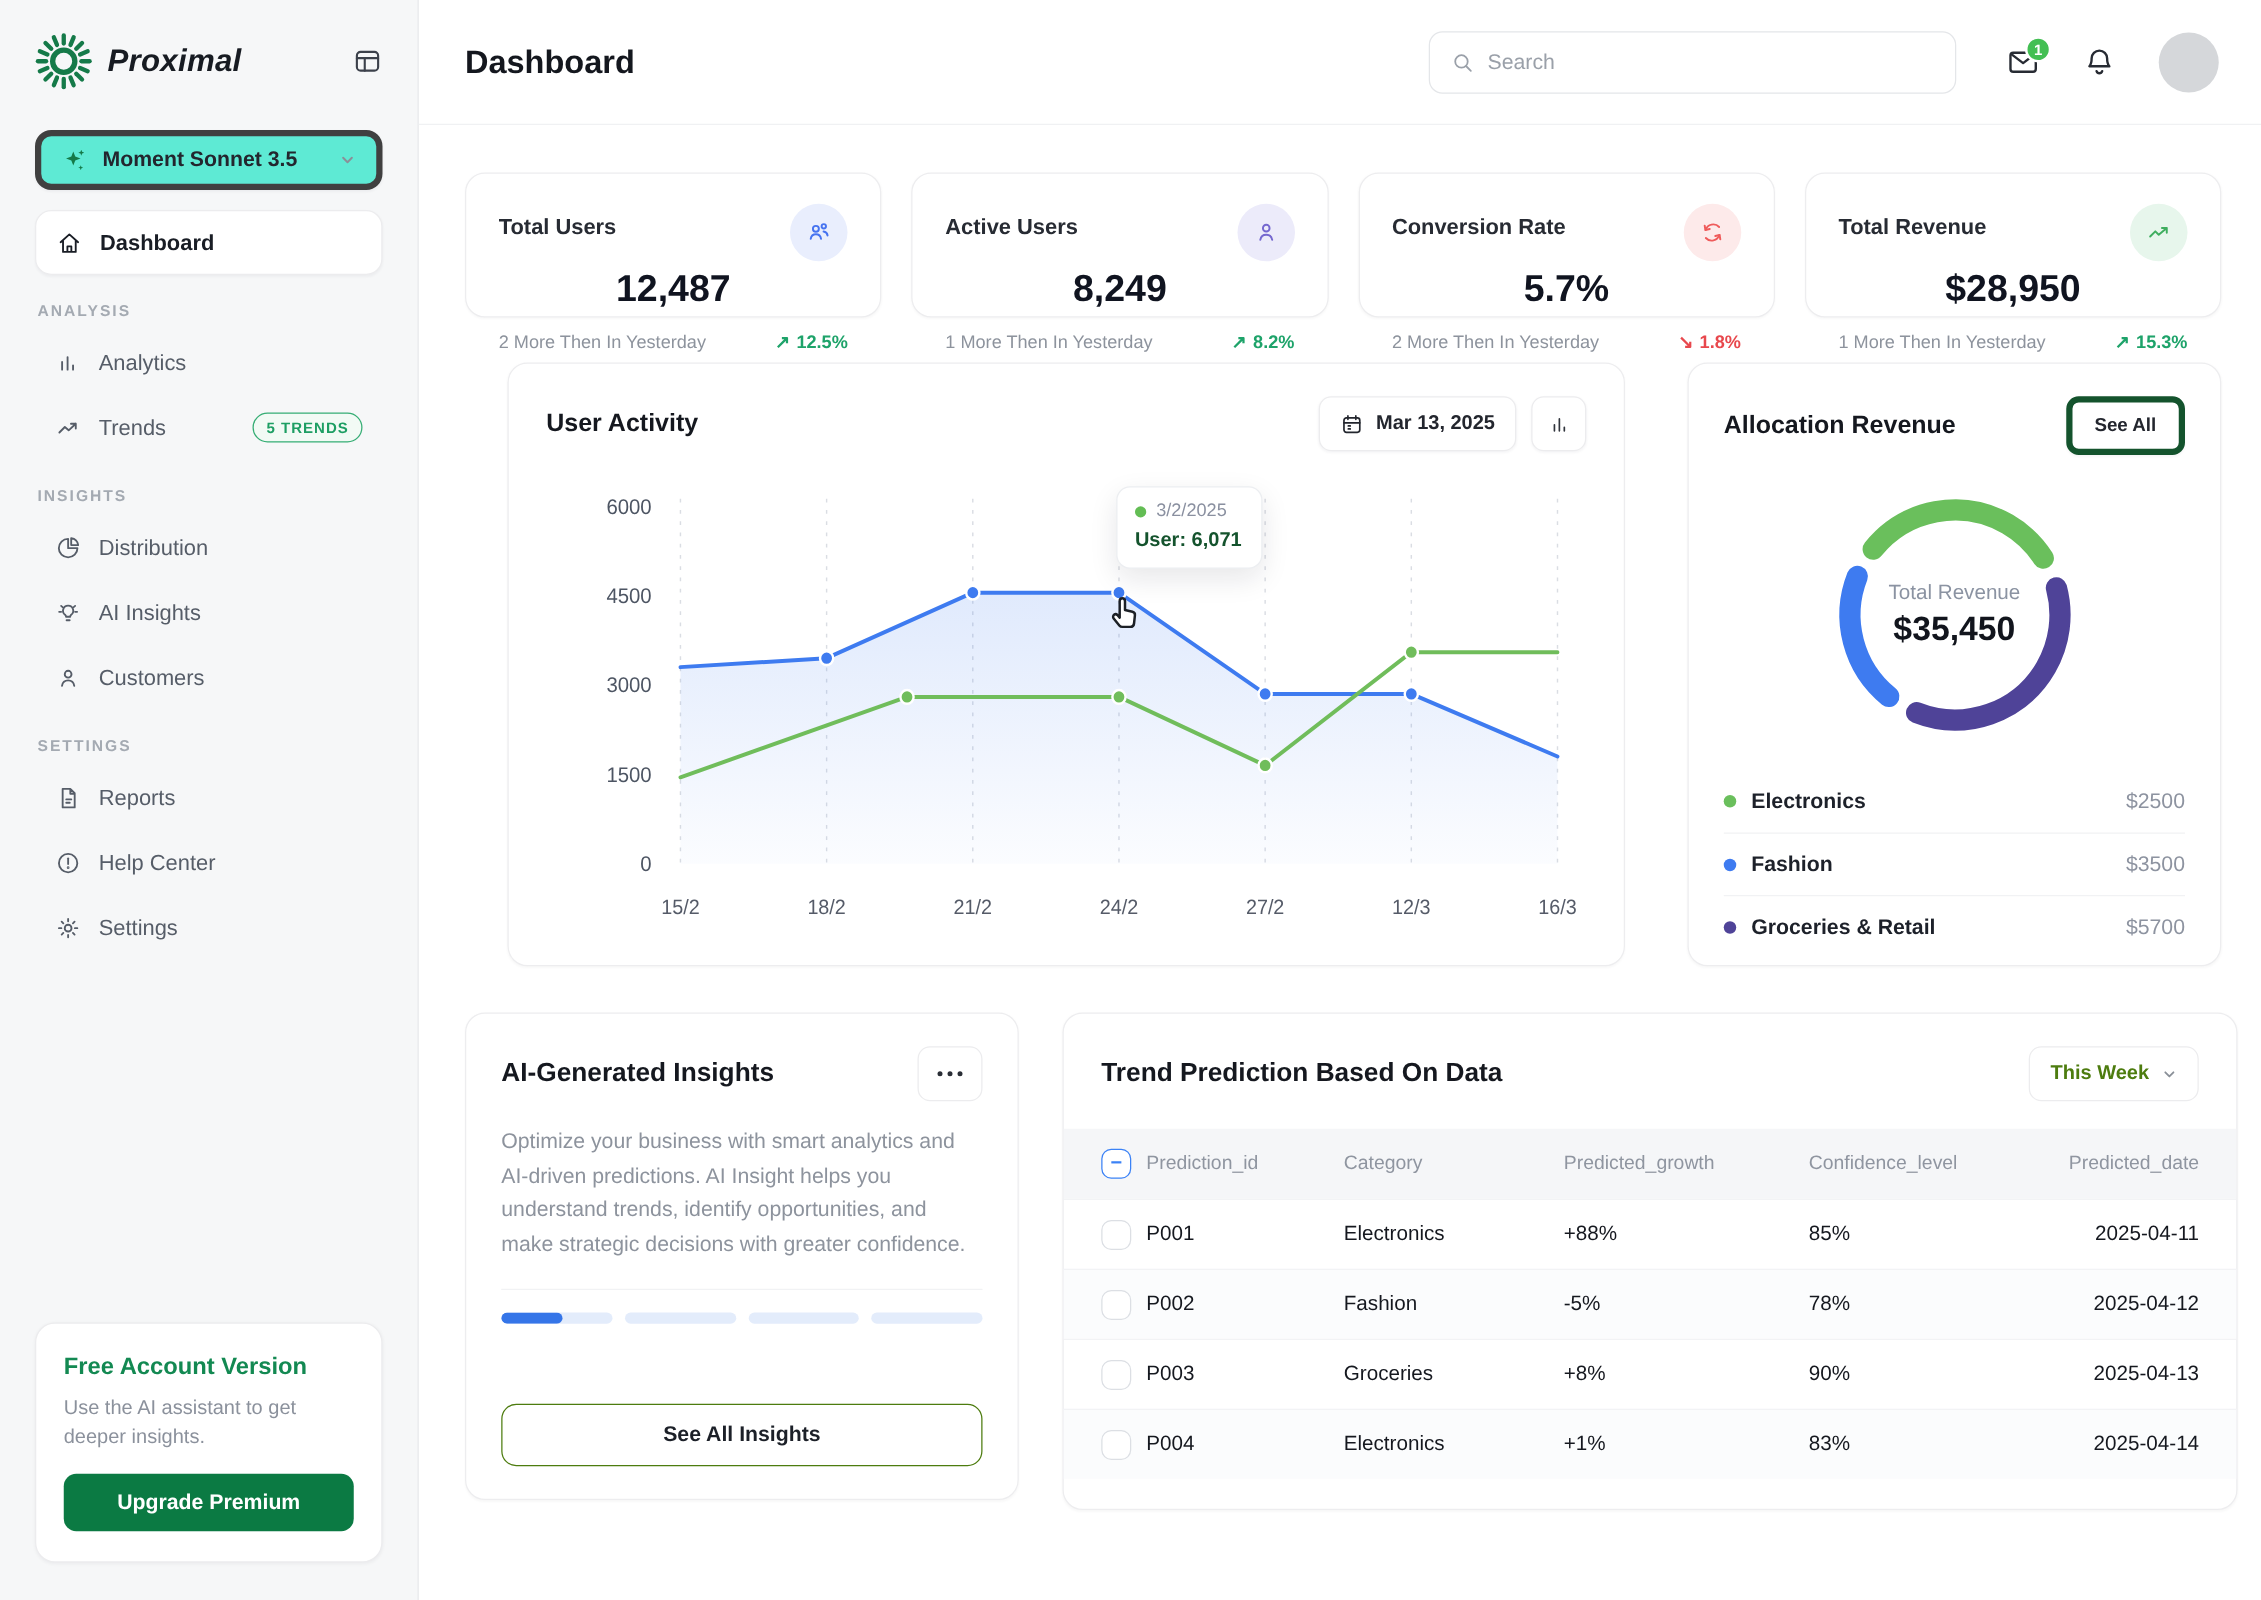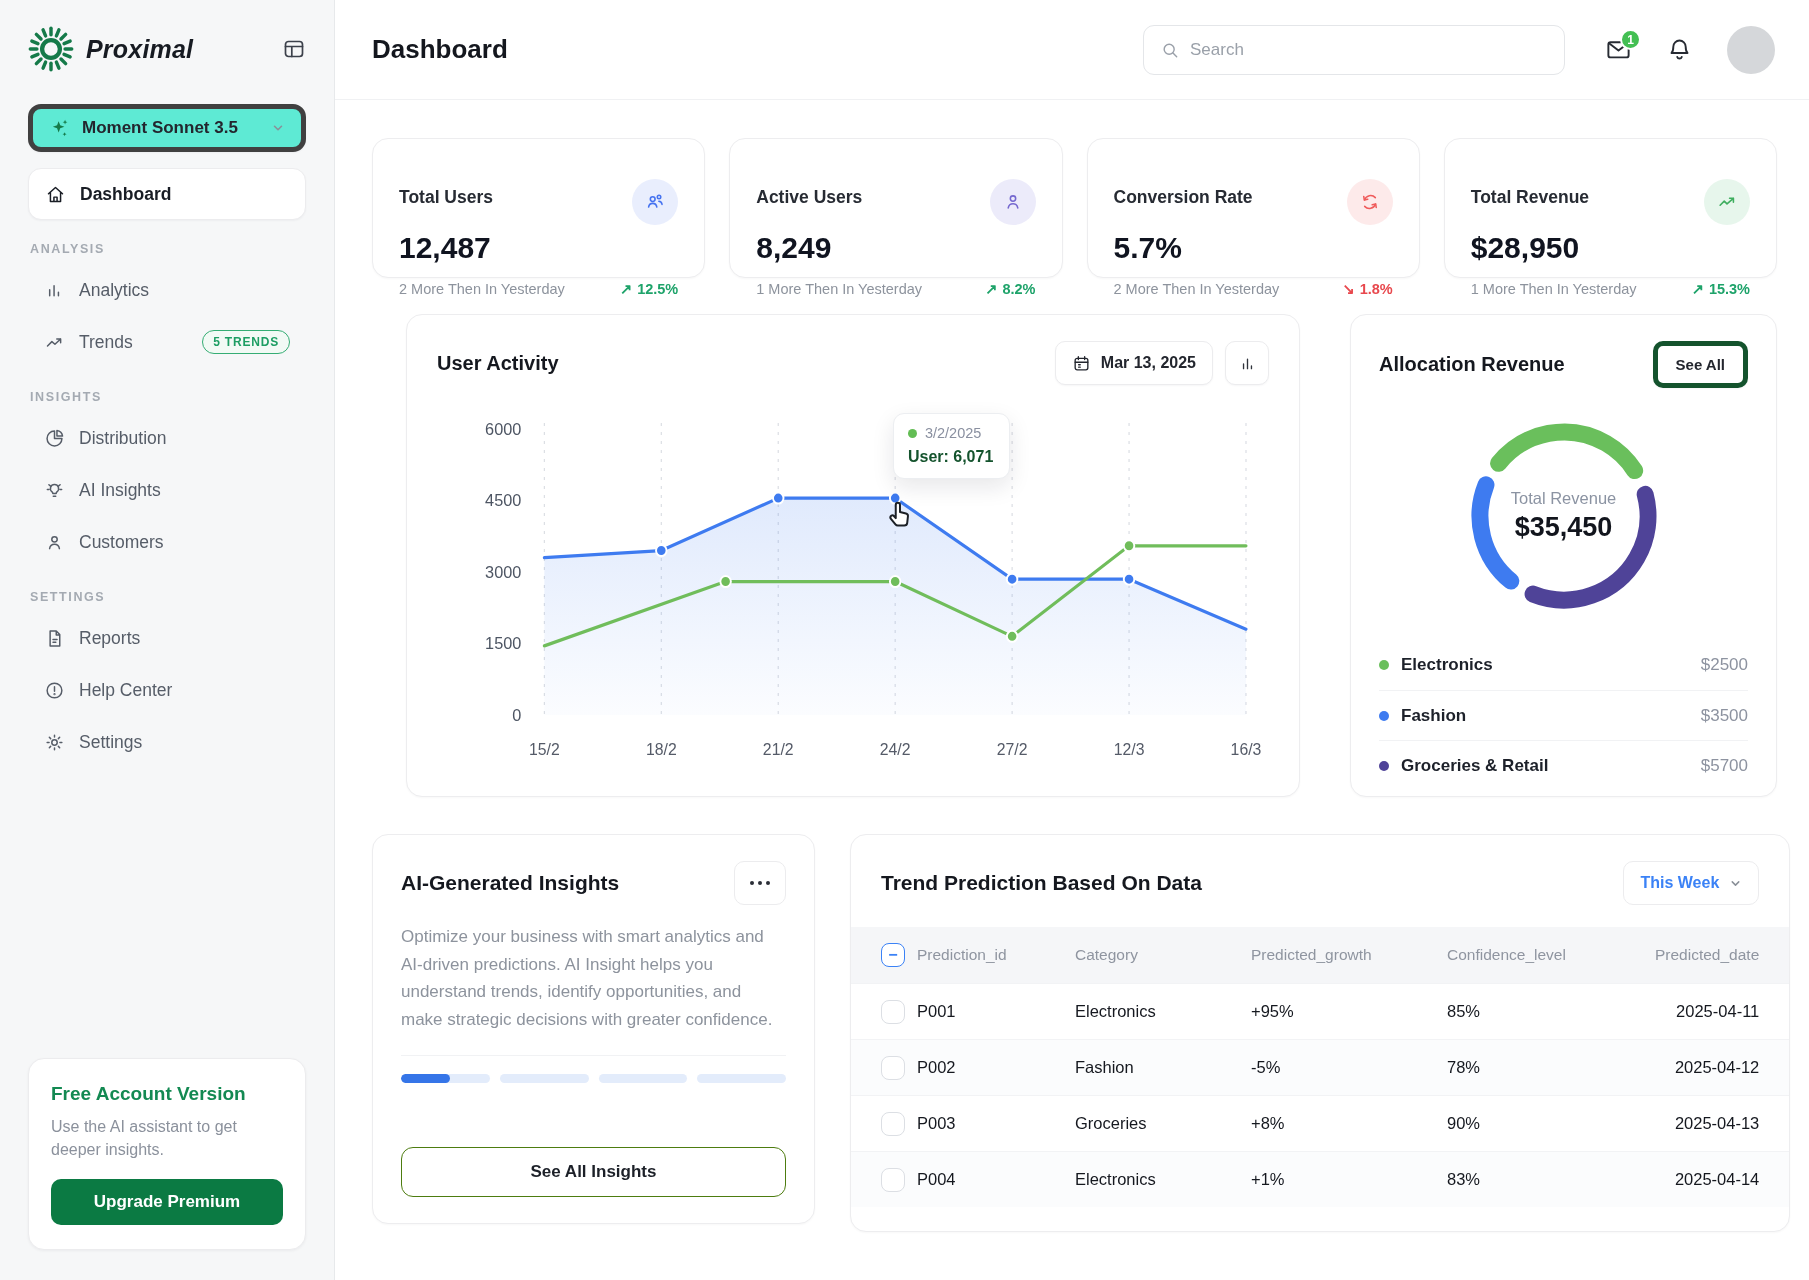--- a/index.html
+++ b/index.html
@@ -48,21 +48,21 @@
   .mail-badge { position:absolute; top:-7px; right:-9px; min-width:21px; height:21px; border-radius:999px;
     background:#43bf53; border:2px solid #fff; color:#fff; font-size:12px; font-weight:bold;
     display:flex; align-items:center; justify-content:center; padding:0 4px; }
   .avatar { width:48px; height:48px; border-radius:50%; background:#d5d7da; border:none; cursor:pointer; }
 
   .content { flex:1; padding:38px 32px 0 37px; overflow:hidden; }
   .card { background:#fff; border:1px solid #ededef; border-radius:16px; box-shadow:0 1px 2px rgba(16,24,40,.03); }
 
   
   .stats-row { display:grid; grid-template-columns:repeat(4,1fr); gap:24px; }
-  .stat-card { height:140px; padding:40px 26px; }
+  .stat-card { height:116px; padding:24px 26px;text-align:center; }
   .stat-top { display:flex; align-items:flex-start; justify-content:space-between; }
   .stat-label { font-size:17.5px; font-weight:bold; color:#272b33; padding-top:8px; }
   .stat-ico { width:46px; height:46px; border-radius:50%; display:flex; align-items:center; justify-content:center; }
   .ic-blue   { background:#e9eefd; color:#4673f0; }
   .ic-purple { background:#ecebfa; color:#7568cf; }
   .ic-red    { background:#fdeaea; color:#ef5b5b; }
   .ic-green  { background:#e7f6ec; color:#3fae5f; }
   .stat-value { font-size:30px; font-weight:bold; color:#101420; margin-top:6px; }
   .stat-foot { display:flex; align-items:center; justify-content:space-between; margin-top:16px; }
   .stat-note { font-size:14.5px; color:#8d939d; }
@@ -114,21 +114,21 @@
   .ai-divider { height:1px; background:#f1f2f4; margin-top:22px; }
   .seg-track { display:flex; gap:10px; margin-top:18px; }
   .seg { flex:1; height:9px; border-radius:6px; background:#e3ecfb; overflow:hidden; }
   .seg .fill { height:100%; background:#3575e8; border-radius:6px; }
   .ai-btn { margin-top:auto; width:100%; height:50px; background:#fff; border:1px solid #4d7c0f; border-radius:12px;
     font-size:17px; font-weight:bold; color:#1c2028; cursor:pointer; font-family:inherit; }
 
   .table-card { height:398px; padding:26px 0 0 0; display:flex; flex-direction:column; }
   .table-head-row { display:flex; align-items:center; justify-content:space-between; padding:0 30px; }
   .week-btn { display:flex; align-items:center; gap:10px; border:1px solid #ececee; background:#fff; border-radius:10px;
-    height:44px; padding:0 16px; font-size:16px; font-weight:bold; color:#3b82f6; cursor:pointer; font-family:inherit; }
+    height:44px; padding:0 16px; font-size:16px; font-weight:bold; color:#4d7c0f; cursor:pointer; font-family:inherit; }
   .tgrid { display:grid; grid-template-columns:66px 158px 176px 196px 208px 1fr; align-items:center; }
   .thead { background:#f5f6f8; height:56px; margin-top:22px; }
   .thead .th { font-size:15.5px; color:#8f95a0; }
   .th-last, .td-last { text-align:right; padding-right:30px; }
   .trow { height:56px; border-top:1px solid #f2f3f5; cursor:pointer; }
   .trow:nth-child(even) { background:#fbfcfd; }
   .trow .td { font-size:16.5px; font-weight:500; color:#15181f; }
   .cbx { width:24px; height:24px; border:1.5px solid #dcdfe4; border-radius:8px; background:#fff; margin-left:30px; cursor:pointer; }
   .cbx.master { border-color:#3b82f6; color:#3b82f6; font-size:16px; font-weight:bold; display:flex;
     align-items:center; justify-content:center; line-height:1; }
@@ -513,21 +513,21 @@
           <span class="th">Category</span>
           <span class="th">Predicted_growth</span>
           <span class="th">Confidence_level</span>
           <span class="th th-last">Predicted_date</span>
         </div>
 
         <div class="tgrid trow">
           <span class="cbx"></span>
           <span class="td">P001</span>
           <span class="td">Electronics</span>
-          <span class="td">+95%</span>
+          <span class="td">+88%</span>
           <span class="td">85%</span>
           <span class="td td-last">2025-04-11</span>
         </div>
         <div class="tgrid trow">
           <span class="cbx"></span>
           <span class="td">P002</span>
           <span class="td">Fashion</span>
           <span class="td">-5%</span>
           <span class="td">78%</span>
           <span class="td td-last">2025-04-12</span>

